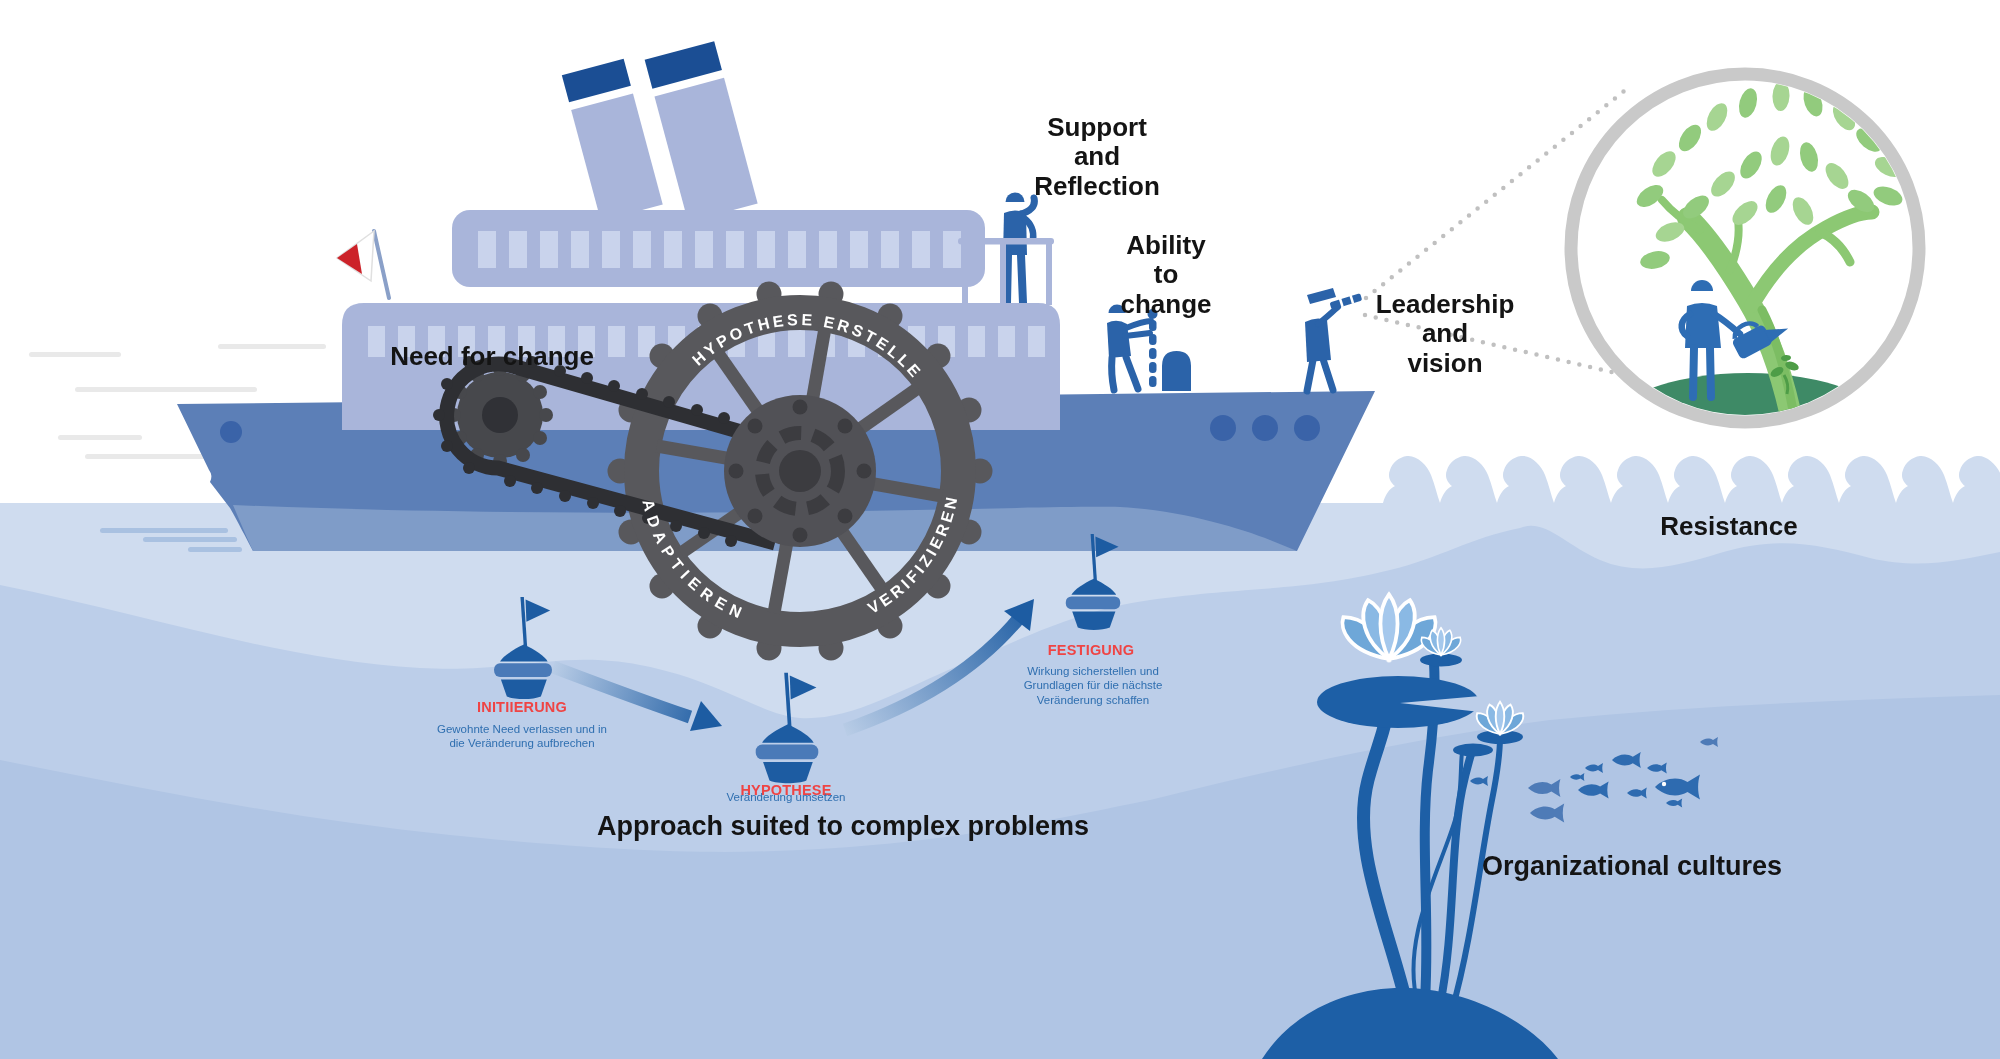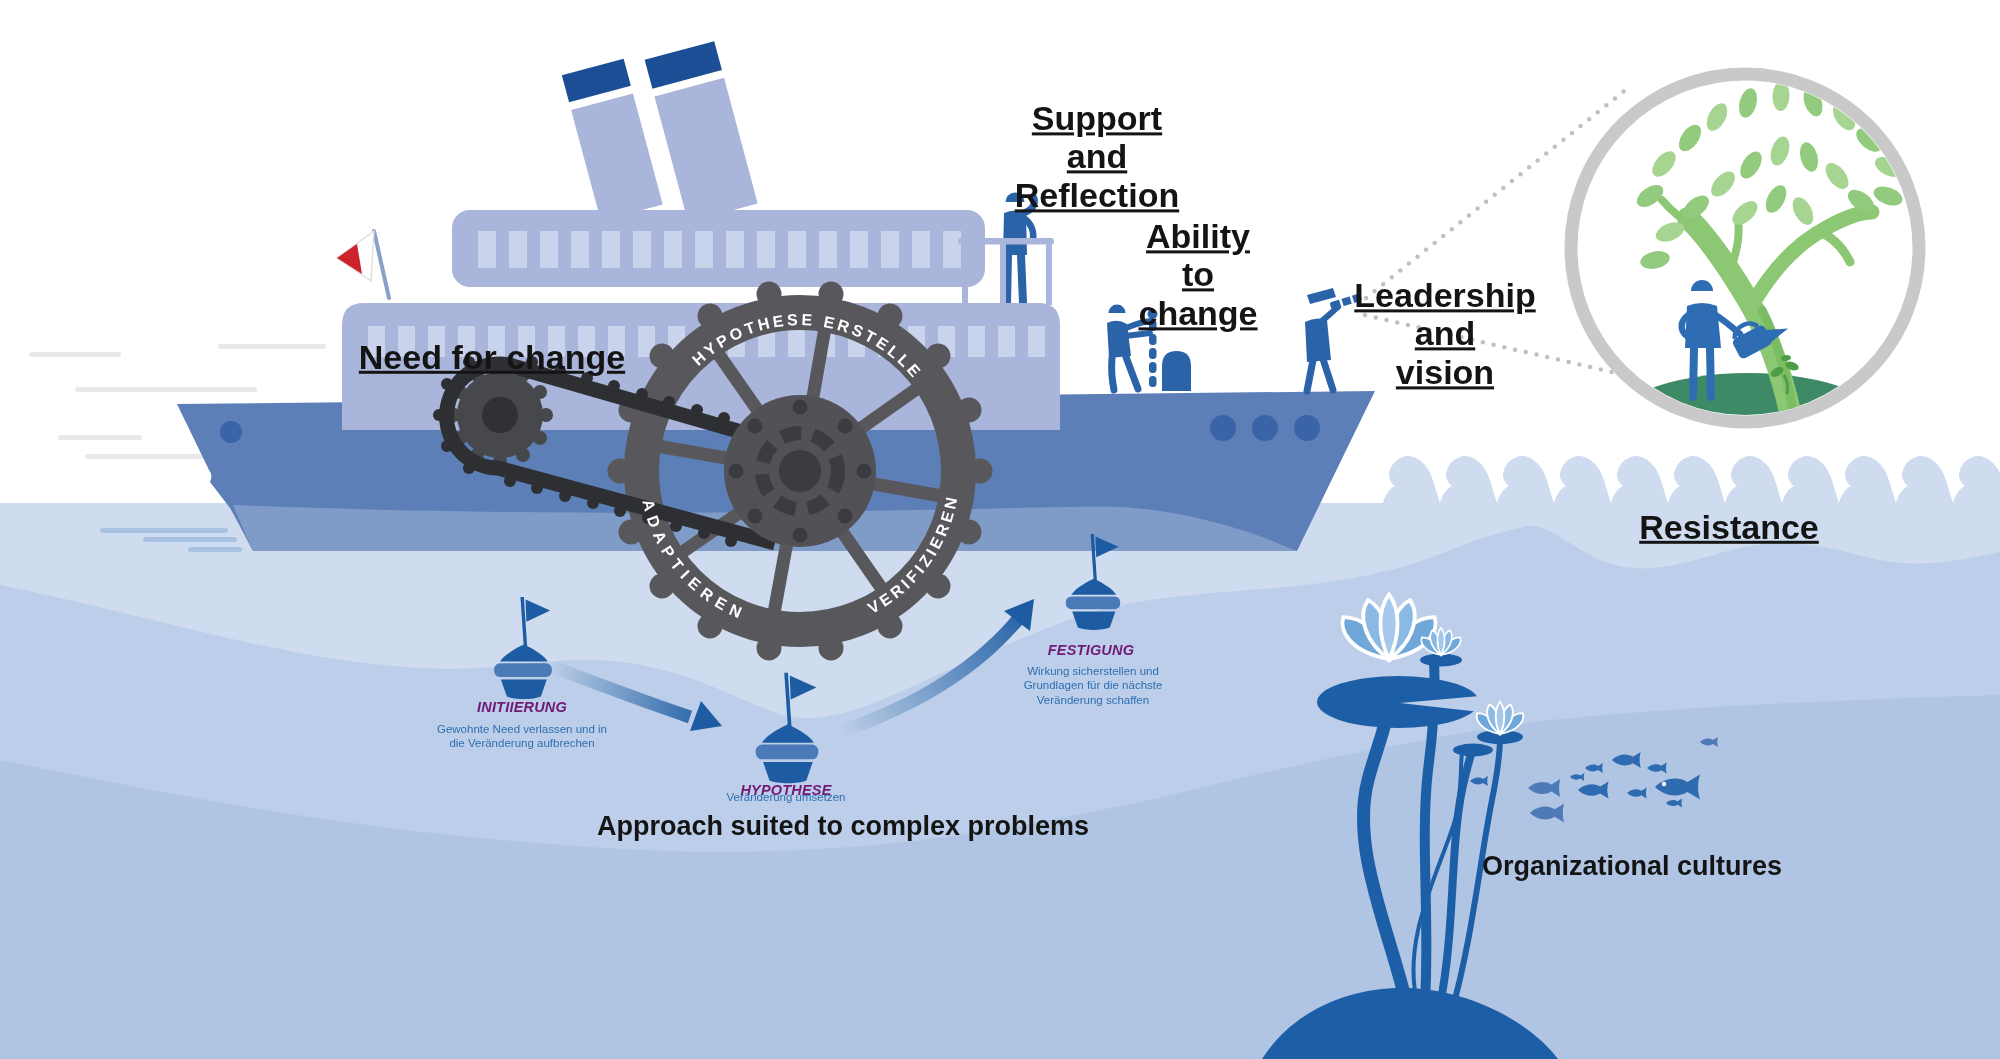--- a/index.html
+++ b/index.html
@@ -1,24 +1,24 @@
 <!DOCTYPE html>
 <html><head>
 <meta charset="utf-8">
 <style>
   html,body{margin:0;padding:0;background:#fff;}
   .stage{position:relative;width:2000px;height:1059px;overflow:hidden;background:#fff;
          font-family:"Liberation Sans",sans-serif;}
   .stage svg{position:absolute;left:0;top:0;}
   .lbl{position:absolute;transform:translate(-50%,-50%);font-weight:bold;color:#141414;
        text-align:center;line-height:1.13;white-space:pre-line;}
-  .lbl-26{font-size:34px;text-decoration:underline;}
+  .lbl-26{font-size:26px;}
   .lbl-27{font-size:27px;}
-  .buoy-title{position:absolute;transform:translate(-50%,-50%);color:#701a75;font-weight:bold;
-       font-size:14.5px;text-align:center;letter-spacing:.2px;white-space:pre-line;font-style:italic;}
+  .buoy-title{position:absolute;transform:translate(-50%,-50%);color:#ef4444;font-weight:bold;
+       font-size:14.5px;text-align:center;letter-spacing:.2px;white-space:pre-line;}
   .buoy-desc{position:absolute;transform:translate(-50%,-50%);color:#2f6fb0;font-weight:normal;
        font-size:11.5px;line-height:1.25;text-align:center;white-space:pre-line;}
   .wheel-text{font-family:"Liberation Sans",sans-serif;font-weight:bold;fill:#ffffff;}
   .wt-top{font-size:16px;letter-spacing:3.2px;}
   .wt-left{font-size:16px;letter-spacing:6px;}
   .wt-right{font-size:16px;letter-spacing:3.5px;}
 </style>
 </head>
 <body>
 
@@ -397,21 +397,21 @@
 
   <use href="#buoy" transform="translate(523,648) scale(0.85)"></use>
   <use href="#buoy" transform="translate(787,728) scale(0.92)"></use>
   <use href="#buoy" transform="translate(1093,582) scale(0.8)"></use>
 </svg>
 
   <div class="lbl lbl-26" style="left:492px;top:357px;">Need for change</div>
   <div class="lbl lbl-26" style="left:1097px;top:157px;">Support
 and
 Reflection</div>
-  <div class="lbl lbl-26" style="left:1198px;top:275px;">Ability
+  <div class="lbl lbl-26" style="left:1166px;top:275px;">Ability
 to
 change</div>
   <div class="lbl lbl-26" style="left:1445px;top:304px;margin-top:30px;">Leadership
 and
 vision</div>
   <div class="lbl lbl-26" style="left:1729px;top:527px;">Resistance</div>
   <div class="lbl lbl-27" style="left:1632px;top:866px;">Organizational cultures</div>
   <div class="lbl lbl-27" style="left:843px;top:826px;">Approach suited to complex problems</div>
 
   <div class="buoy-title" style="left:522px;top:707px;">INITIIERUNG</div>

